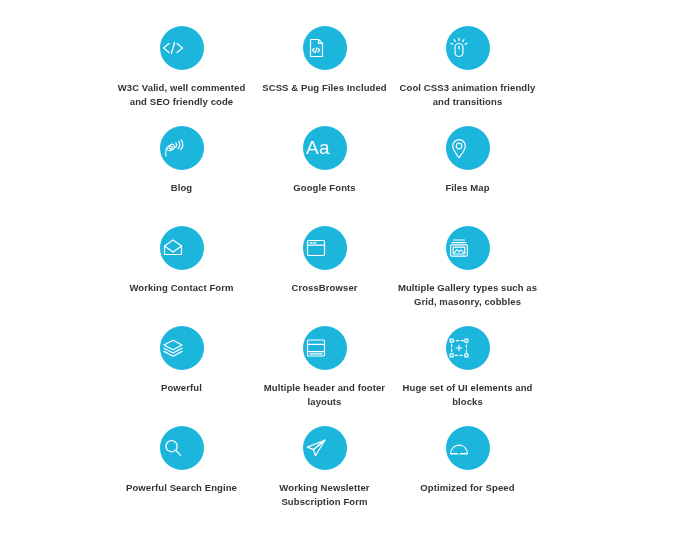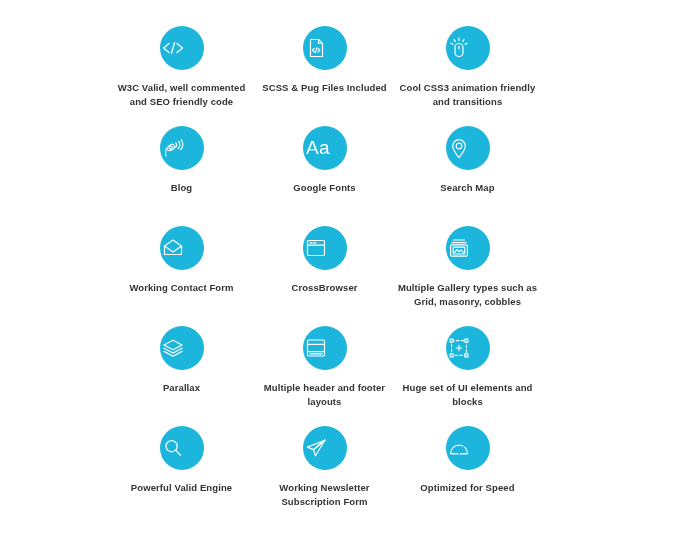--- a/index.html
+++ b/index.html
@@ -130,21 +130,21 @@
     <div class="feature-label">Google Fonts</div>
   </div>
 
   <div class="feature-item">
     <div class="icon-circle">
       <svg width="26" height="26" viewBox="0 0 26 26" fill="none" stroke="#ffffff" stroke-width="1.2" stroke-linecap="round" stroke-linejoin="round">
         <path d="M13 22.5 C13 22.5 19.3 15.2 19.3 11.1 C19.3 7.4 16.5 4.6 13 4.6 C9.5 4.6 6.7 7.4 6.7 11.1 C6.7 15.2 13 22.5 13 22.5 Z"></path>
         <circle cx="13" cy="11" r="2.8"></circle>
       </svg>
     </div>
-    <div class="feature-label">Search Map</div>
+    <div class="feature-label">Files Map</div>
   </div>
 
   <div class="feature-item">
     <div class="icon-circle">
       <svg width="26" height="26" viewBox="0 0 26 26" fill="none" stroke="#ffffff" stroke-width="1.2" stroke-linecap="round" stroke-linejoin="round">
         <path d="M4.5 11 L13 5 L21.5 11 V19.5 H4.5 Z"></path>
         <polyline points="4.5,11 13,17 21.5,11"></polyline>
       </svg>
     </div>
     <div class="feature-label">Working Contact Form</div>
@@ -176,21 +176,21 @@
   </div>
 
   <div class="feature-item">
     <div class="icon-circle">
       <svg width="26" height="26" viewBox="0 0 26 26" fill="none" stroke="#ffffff" stroke-width="1.2" stroke-linecap="round" stroke-linejoin="round">
         <polygon points="13,5.2 22,10 13,14.8 4,10"></polygon>
         <polyline points="4,13.2 13,18 22,13.2"></polyline>
         <polyline points="4,16.4 13,21.2 22,16.4"></polyline>
       </svg>
     </div>
-    <div class="feature-label">Parallax</div>
+    <div class="feature-label">Powerful</div>
   </div>
 
   <div class="feature-item">
     <div class="icon-circle">
       <svg width="26" height="26" viewBox="0 0 26 26" fill="none" stroke="#ffffff" stroke-width="1.2" stroke-linecap="round" stroke-linejoin="round">
         <rect x="4.5" y="5" width="17" height="16" rx="1.2"></rect>
         <line x1="4.5" y1="9.4" x2="21.5" y2="9.4"></line>
         <line x1="4.5" y1="16.6" x2="21.5" y2="16.6"></line>
         <line x1="7" y1="18.8" x2="19" y2="18.8"></line>
       </svg>
@@ -213,21 +213,21 @@
     <div class="feature-label">Huge set of UI elements and blocks</div>
   </div>
 
   <div class="feature-item">
     <div class="icon-circle">
       <svg width="26" height="26" viewBox="0 0 26 26" fill="none" stroke="#ffffff" stroke-width="1.3" stroke-linecap="round" stroke-linejoin="round">
         <circle cx="11.6" cy="11.2" r="5.6"></circle>
         <line x1="15.8" y1="15.4" x2="20.6" y2="20.4"></line>
       </svg>
     </div>
-    <div class="feature-label">Powerful Valid Engine</div>
+    <div class="feature-label">Powerful Search Engine</div>
   </div>
 
   <div class="feature-item">
     <div class="icon-circle">
       <svg width="26" height="26" viewBox="0 0 26 26" fill="none" stroke="#ffffff" stroke-width="1.2" stroke-linecap="round" stroke-linejoin="round">
         <path d="M21.8 5.2 L4.4 12.1 L10.4 14.6 Z"></path>
         <path d="M21.8 5.2 L10.4 14.6 L12.5 20.8 Z"></path>
         <line x1="10.4" y1="14.6" x2="21.8" y2="5.2"></line>
       </svg>
     </div>

